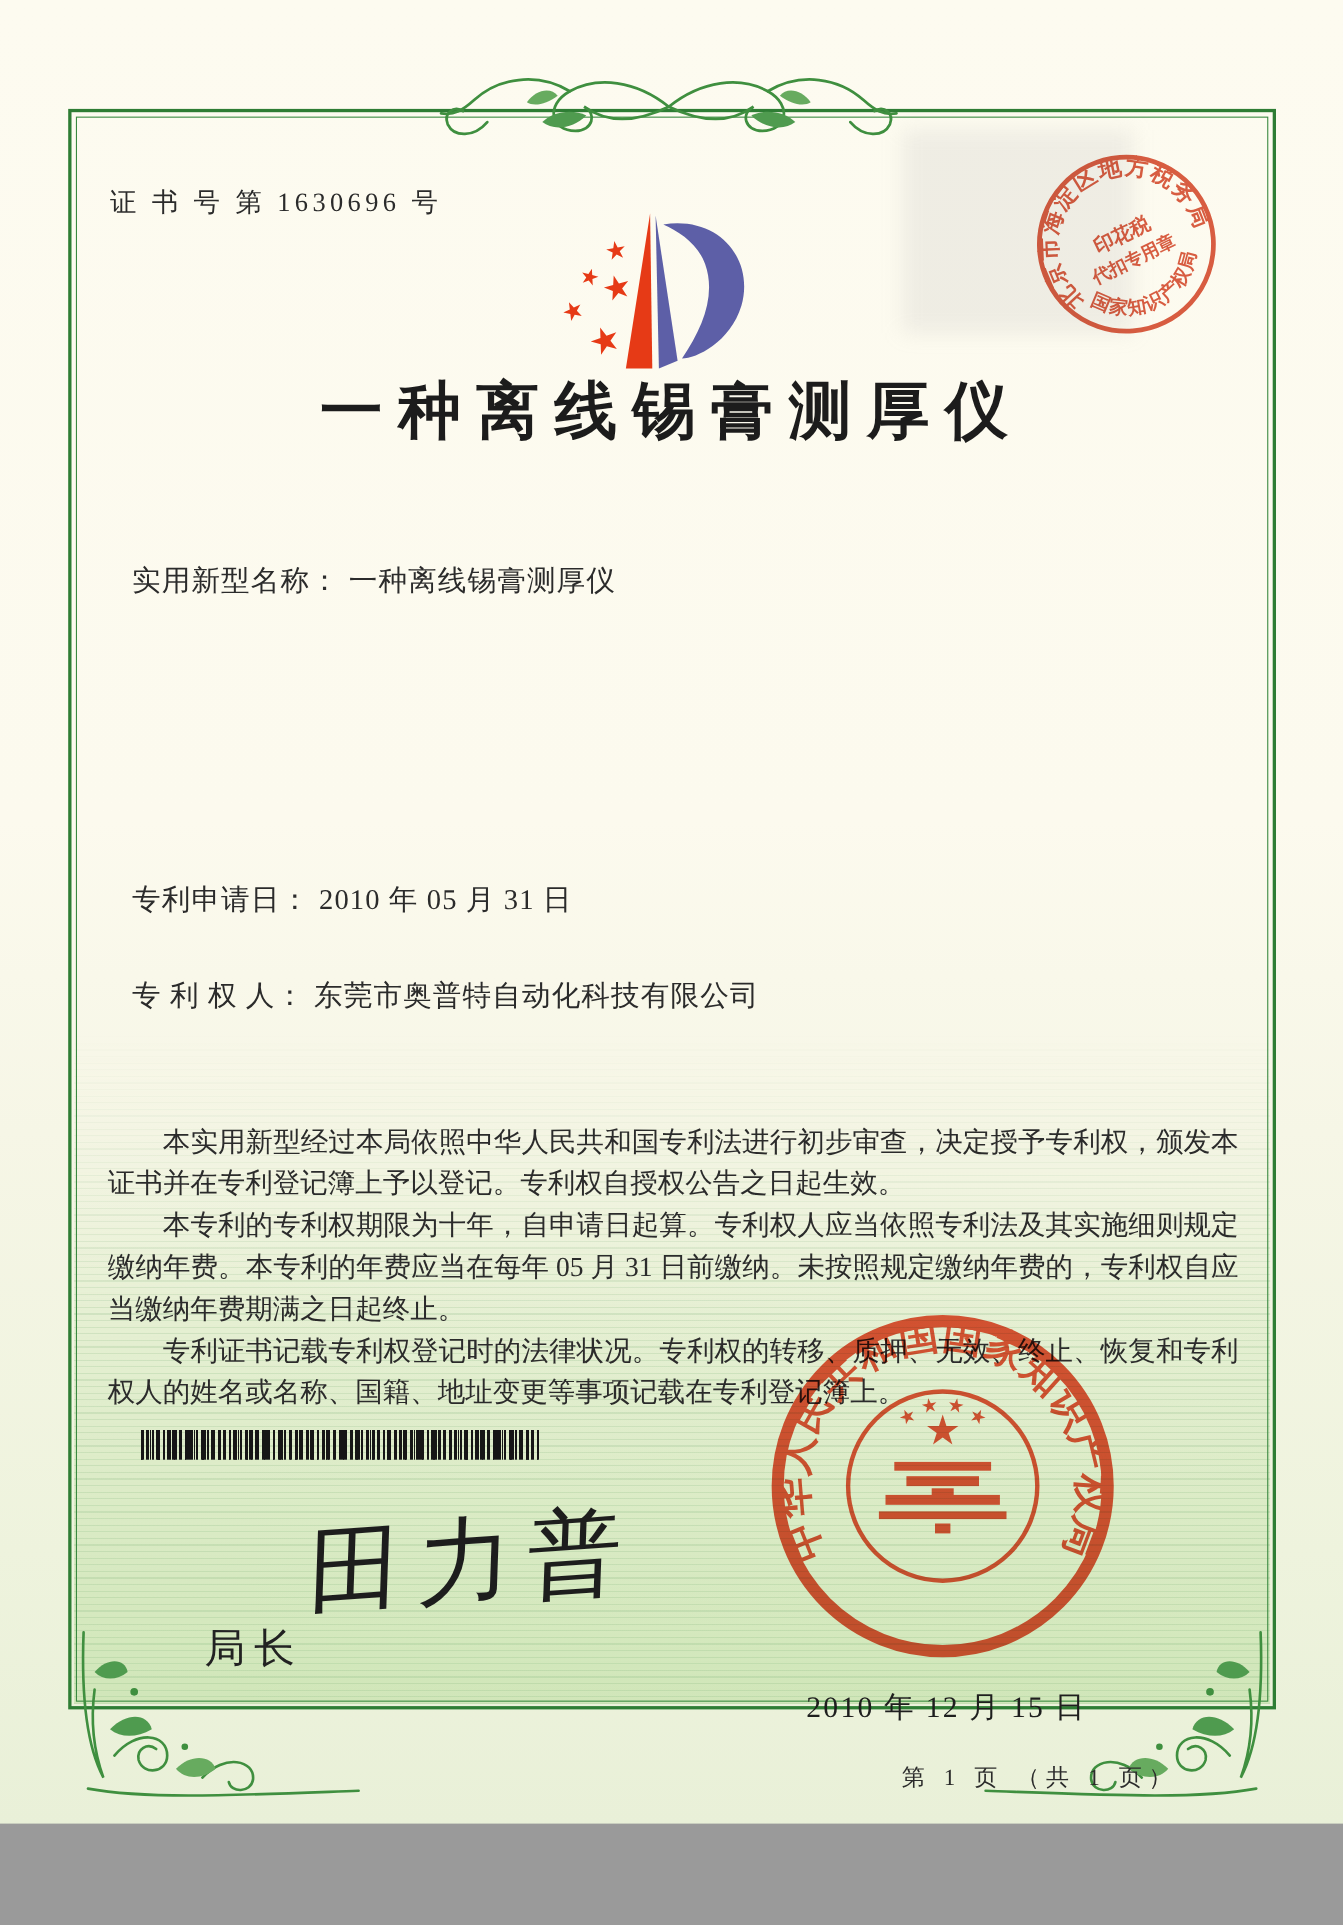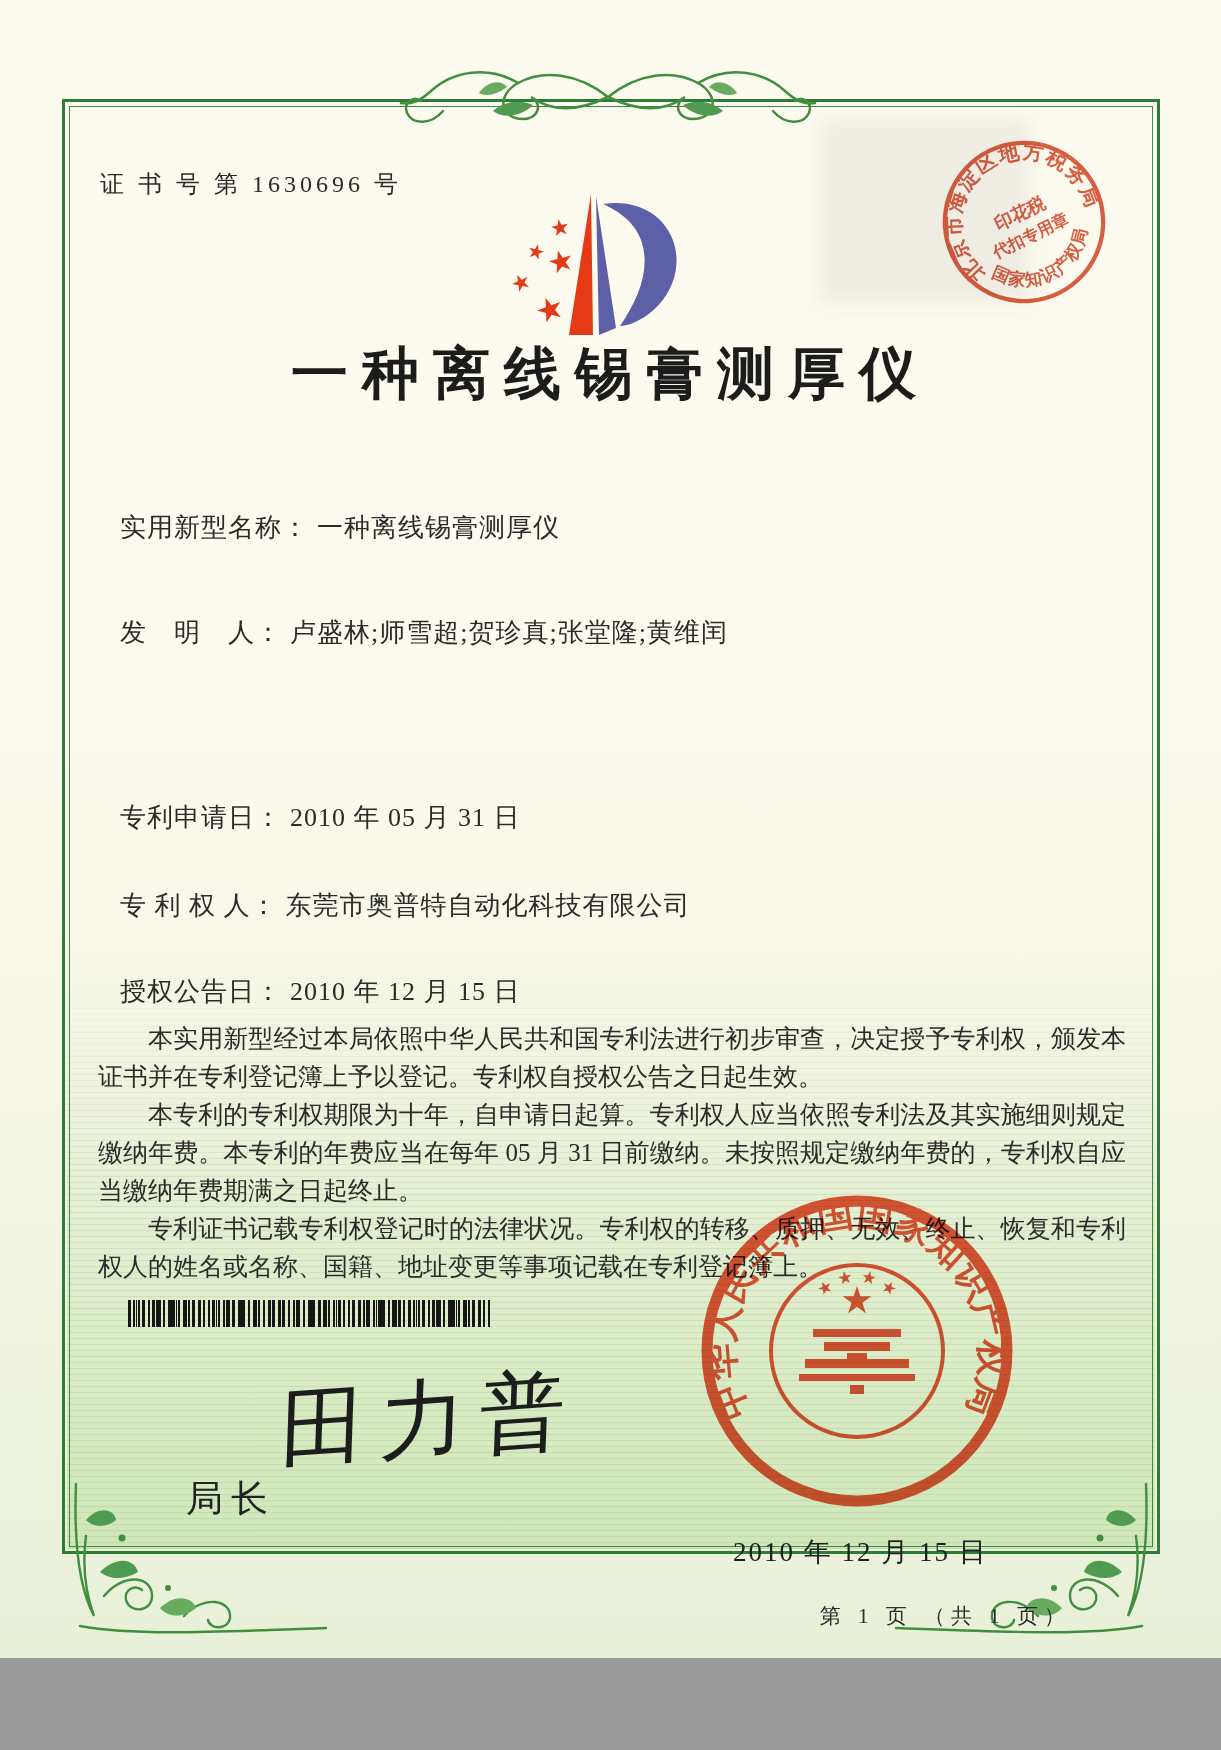--- a/index.html
+++ b/index.html
@@ -139,31 +139,25 @@
       <text y="-4" text-anchor="middle" font-size="21" font-weight="bold">印花税</text>
       <text y="24" text-anchor="middle" font-size="19" font-weight="bold">代扣专用章</text>
     </g>
   </svg>
 
   <div class="layer title">一种离线锡膏测厚仪</div>
 
   <div class="layer field" style="top:510px">
     <span class="flabel">实用新型名称：</span><span class="fvalue">一种离线锡膏测厚仪</span>
   </div>
-  <div class="layer field" style="top:615px">
-    <span class="flabel">发　明　人：</span><span class="fvalue">卢盛林;师雪超;贺珍真;张堂隆;黄维闰</span>
-  </div>
   <div class="layer field" style="top:800px">
     <span class="flabel">专利申请日：</span><span class="fvalue">2010 年 05 月 31 日</span>
   </div>
   <div class="layer field" style="top:888px">
     <span class="flabel">专 利 权 人：</span><span class="fvalue">东莞市奥普特自动化科技有限公司</span>
-  </div>
-  <div class="layer field" style="top:974px">
-    <span class="flabel">授权公告日：</span><span class="fvalue">2010 年 12 月 15 日</span>
   </div>
 
   <div class="layer paras">
     <p>本实用新型经过本局依照中华人民共和国专利法进行初步审查，决定授予专利权，颁发本证书并在专利登记簿上予以登记。专利权自授权公告之日起生效。</p>
     <p>本专利的专利权期限为十年，自申请日起算。专利权人应当依照专利法及其实施细则规定缴纳年费。本专利的年费应当在每年 05 月 31 日前缴纳。未按照规定缴纳年费的，专利权自应当缴纳年费期满之日起终止。</p>
     <p>专利证书记载专利权登记时的法律状况。专利权的转移、质押、无效、终止、恢复和专利权人的姓名或名称、国籍、地址变更等事项记载在专利登记簿上。</p>
   </div>
 
   <div class="layer barcode"></div>
 

